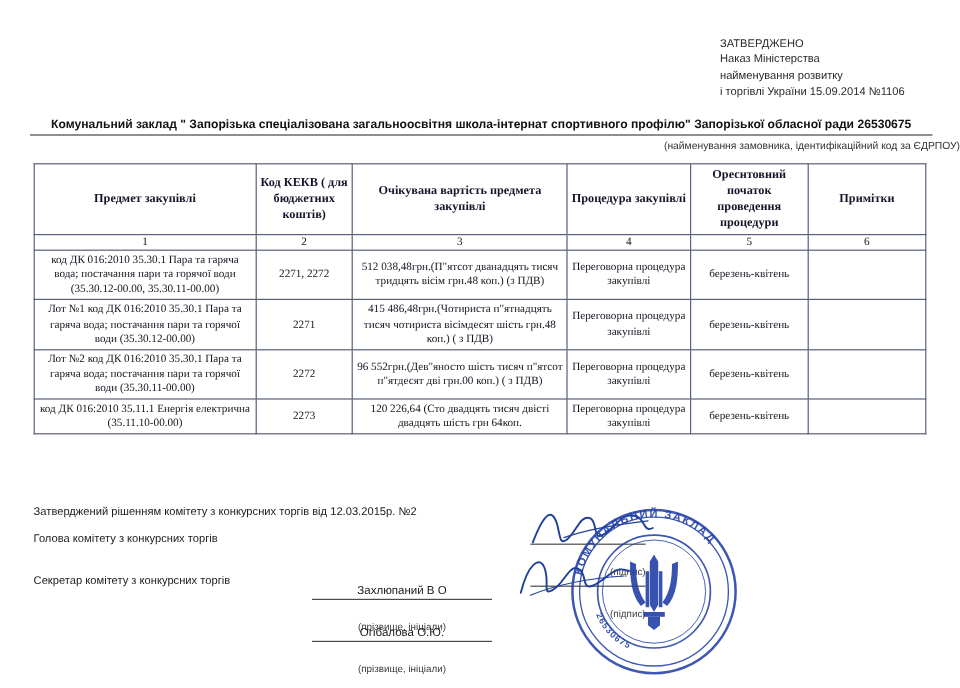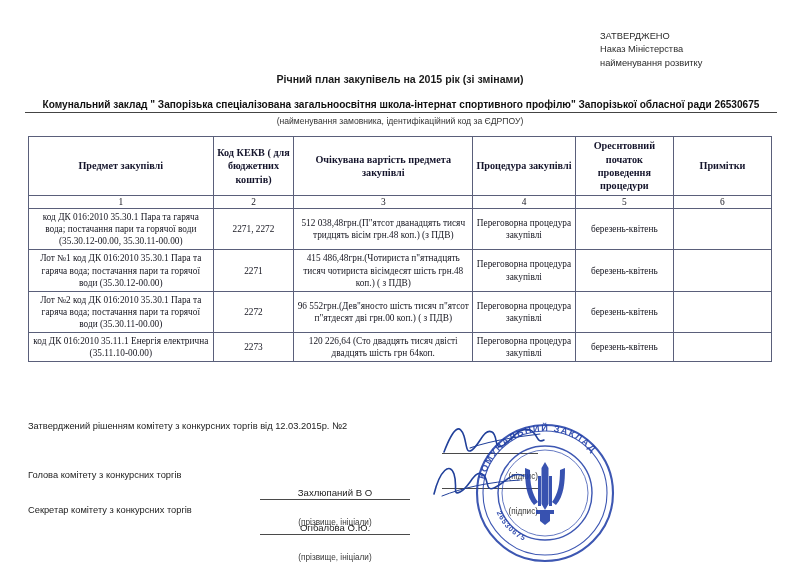--- a/index.html
+++ b/index.html
@@ -62,21 +62,21 @@
     color: #111;
     border-bottom: 1px solid #444;
     padding-bottom: 2px;
     white-space: nowrap;
   }
   .org-caption {
     position: absolute;
     left: 0;
     top: 116px;
     width: 800px;
-    text-align: center;
+    text-align: right;
     font-family: "Liberation Sans", sans-serif;
     font-size: 8.6px;
     color: #333;
   }
 
   
   .tbl-wrap {
     position: absolute;
     left: 28px;
     top: 136px;
@@ -142,21 +142,20 @@
     width: 744px;
   }
   .sig-row.r1 { top: 444px; }
   .sig-row.r2 { top: 479px; }
 
   .sig-role {
     position: absolute;
     left: 0;
     top: 0;
     white-space: nowrap;
-    margin-top: 26px;
   }
   .sig-name-box {
     position: absolute;
     left: 232px;
     top: -2px;
     width: 150px;
     text-align: center;
   }
   .sig-name {
     font-size: 9.6px;
@@ -205,23 +204,23 @@
 </style>
 </head>
 <body>
 
 <div class="page">
 
   <div class="approval">
     <div>ЗАТВЕРДЖЕНО</div>
     <div>Наказ Міністерства</div>
     <div>найменування розвитку</div>
+    <div>і торгівлі України 15.09.2014 №1106</div>
   </div>
 
-  <div class="doc-title">Річний план закупівель на 2015 рік (зі змінами)</div>
 
   <div class="org-line">Комунальний заклад " Запорізька спеціалізована загальноосвітня школа-інтернат спортивного профілю" Запорізької обласної ради 26530675</div>
   <div class="org-caption">(найменування замовника, ідентифікаційний код за ЄДРПОУ)</div>
 
   <div class="tbl-wrap">
     <table class="plan">
       <colgroup>
         <col class="c1">
           <col class="c2">
           <col class="c3">

